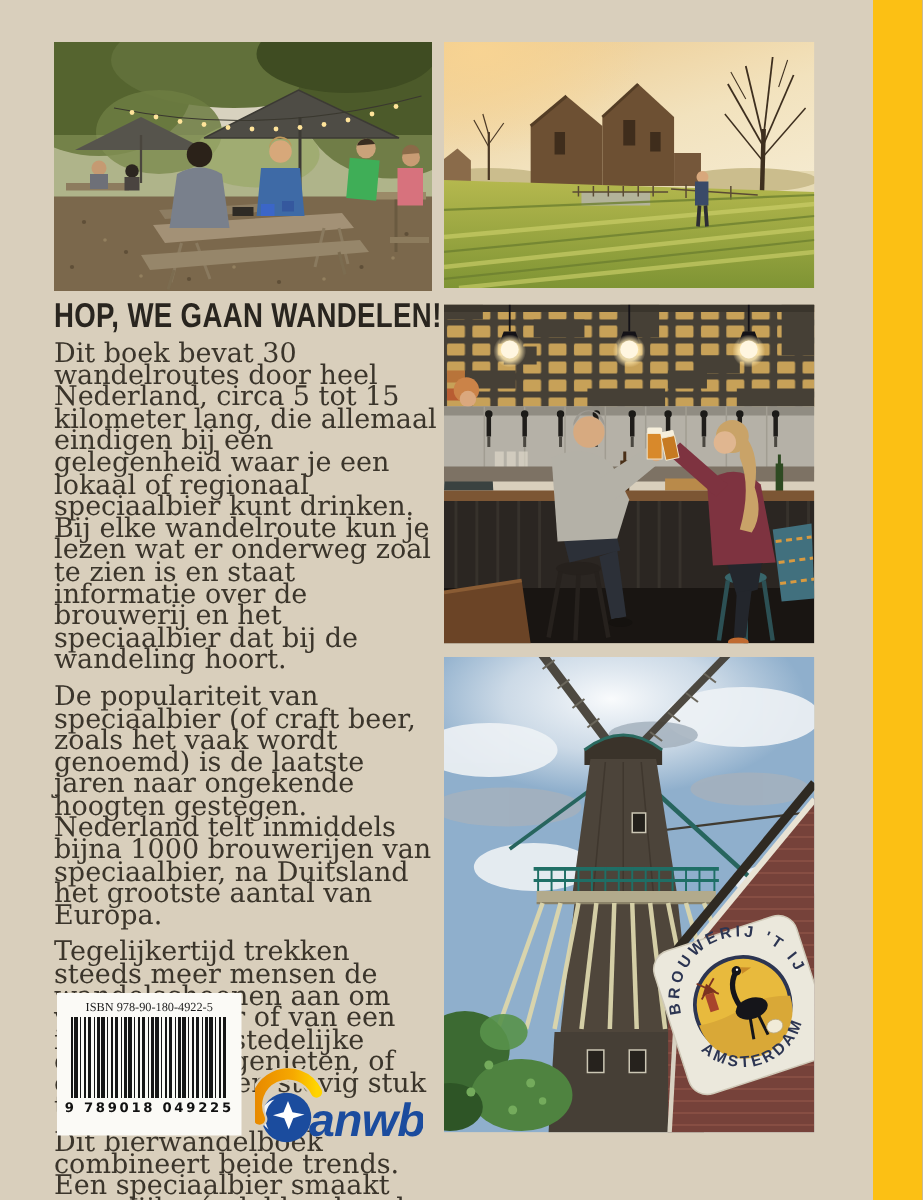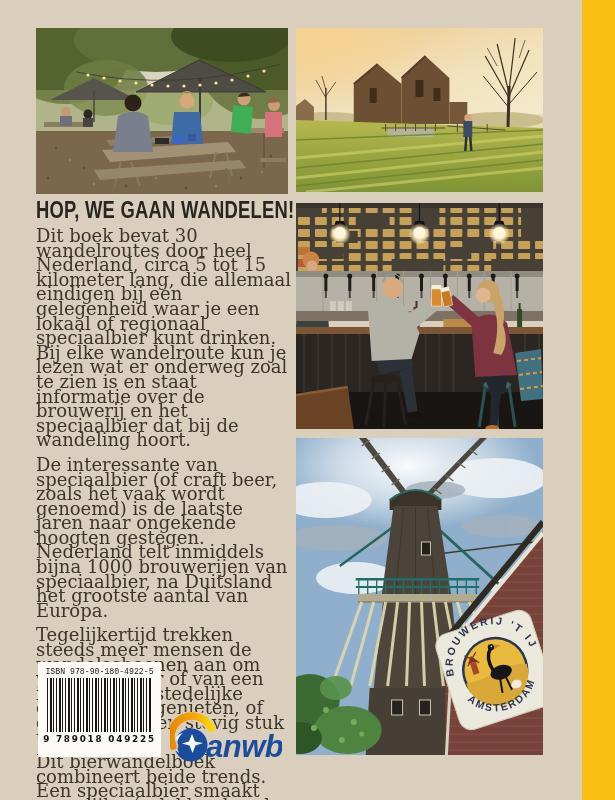--- a/index.html
+++ b/index.html
@@ -12,21 +12,21 @@
   .photo2{left:296px;top:28px;width:247px;height:164px;}
   .photo3{left:296px;top:203px;width:247px;height:226px;}
   .photo4{left:296px;top:438px;width:247px;height:317px;}
   .title{position:absolute;left:36px;top:197px;font-family:"Liberation Sans",sans-serif;
          font-weight:900;font-size:23px;letter-spacing:.3px;color:#29251f;
          transform:scaleX(.8);transform-origin:0 50%;white-space:nowrap;}
   .copy{position:absolute;left:36px;top:229px;width:259px;color:#3b352b;}
   .copy p{margin:0 0 10px;font-size:18px;line-height:14.6px;}
   .barcode{position:absolute;left:38px;top:662px;width:123px;height:95px;background:#fbfaf6;
            display:flex;flex-direction:column;align-items:center;padding:5px 6px;box-sizing:border-box;}
-  .barcode .label{font-family:Liberation Mono, monospace;font-size:8.2px;color:#1c1c1c;white-space:nowrap;}
+  .barcode .label{font-family:Liberation Serif, serif;font-size:8.2px;color:#1c1c1c;white-space:nowrap;}
   .bars{width:105px;height:54px;margin-top:2px;
         background:repeating-linear-gradient(90deg,#161616 0 1.4px,#fbfaf6 1.4px 2.6px,
         #161616 2.6px 4.8px,#fbfaf6 4.8px 6.4px,#161616 6.4px 7.2px,#fbfaf6 7.2px 9px);}
   .digits{font-family:"DejaVu Sans",sans-serif;font-size:8.8px;letter-spacing:1.8px;color:#111;
           margin-top:2px;white-space:nowrap;font-weight:bold;}
   .anwb{position:absolute;left:170px;top:712px;width:112px;height:58px;}
 </style>
 </head>
 <body>
 
@@ -535,21 +535,21 @@
         <text font-family="Liberation Sans, sans-serif" font-size="10.5" font-weight="bold" fill="#2c3552" letter-spacing="2.5">
           <textPath href="#arcB" startOffset="0" textLength="86">AMSTERDAM</textPath>
         </text>
       </g>
     </svg>
   </div>
 
   <div class="title">HOP, WE GAAN WANDELEN!</div>
   <div class="copy">
     <p>Dit boek bevat 30 wandelroutes door heel Nederland, circa 5 tot 15 kilometer lang, die allemaal eindigen bij een gelegenheid waar je een lokaal of regionaal speciaalbier kunt drinken. Bij elke wandelroute kun je lezen wat er onderweg zoal te zien is en staat informatie over de brouwerij en het speciaalbier dat bij de wandeling hoort.</p>
-    <p>De interessante van speciaalbier (of craft beer, zoals het vaak wordt genoemd) is de laatste jaren naar ongekende hoogten gestegen. Nederland telt inmiddels bijna 1000 brouwerijen van speciaalbier, na Duitsland het grootste aantal van Europa.</p>
+    <p>De populariteit van speciaalbier (of craft beer, zoals het vaak wordt genoemd) is de laatste jaren naar ongekende hoogten gestegen. Nederland telt inmiddels bijna 1000 brouwerijen van speciaalbier, na Duitsland het grootste aantal van Europa.</p>
     <p>Tegelijkertijd trekken steeds meer mensen de wandelschoenen aan om van de natuur of van een interessante stedelijke omgeving te genieten, of om gewoon een stevig stuk te lopen.</p>
     <p>Dit bierwandelboek combineert beide trends. Een speciaalbier smaakt namelijk nóg lekkerder als je het lichaam eerst aan het werk hebt gezet, en een wandeltocht is nóg leuker als je weet dat je aan het einde een bijzonder bier te wachten staat.</p>
     <p>Dorst gekregen? Tijd om de wandelschoenen aan te trekken.</p>
   </div>
 
   <div class="barcode">
     <div class="label">ISBN 978-90-180-4922-5</div>
     <div class="bars"></div>
     <div class="digits">9 789018 049225</div>
   </div>

